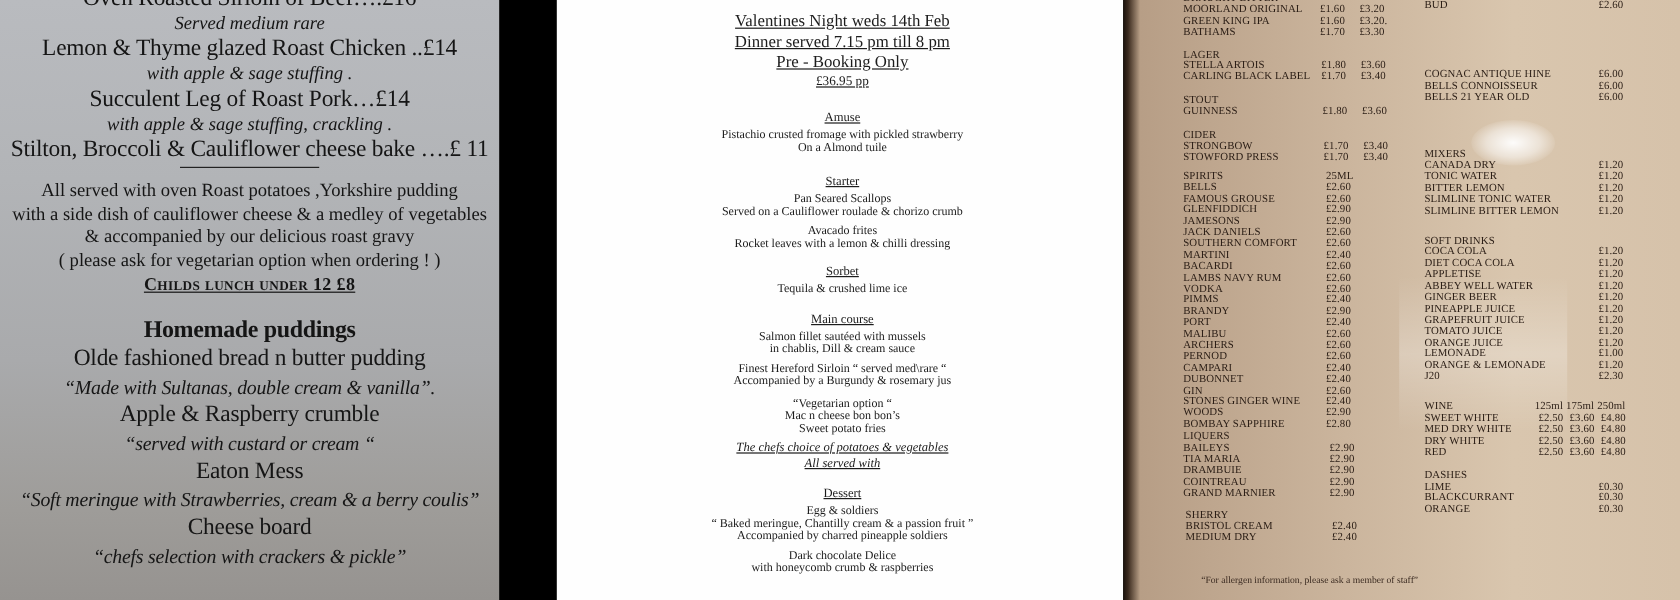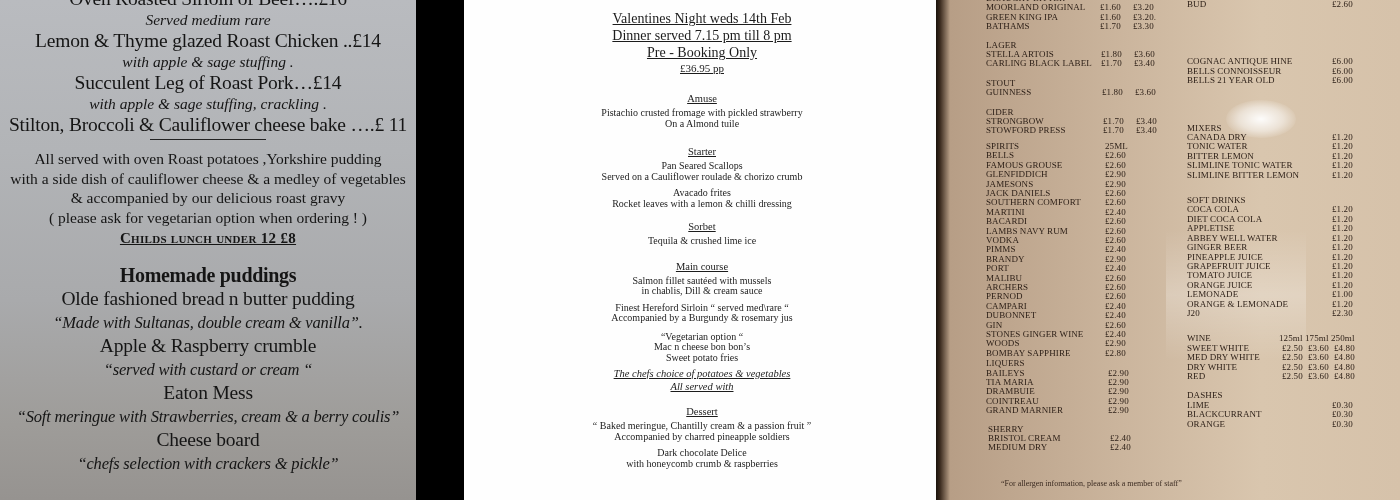--- a/index.html
+++ b/index.html
@@ -118,20 +118,21 @@
     <div class="line">Accompanied  by a Burgundy &amp; rosemary jus</div>
     <div class="gap" style="height:8px"></div>
     <div class="line">“Vegetarian option “</div>
     <div class="line">Mac n cheese bon bon’s</div>
     <div class="line">Sweet potato fries</div>
     <div class="gap" style="height:4px"></div>
     <div class="italic-u">The chefs choice of potatoes &amp; vegetables</div>
     <div class="italic-u">All served with</div>
 
     <div class="course" style="margin-top:12px">Dessert</div>
+    <div class="line">Egg &amp; soldiers</div>
     <div class="line">“ Baked meringue, Chantilly cream &amp; a passion fruit ”</div>
     <div class="line">Accompanied by charred pineapple soldiers</div>
     <div class="gap"></div>
     <div class="line">Dark chocolate Delice</div>
     <div class="line">with honeycomb crumb &amp; raspberries</div>
   </div>
 </div>
 
 <div class="panel" id="right">
   <div class="glare"></div>

